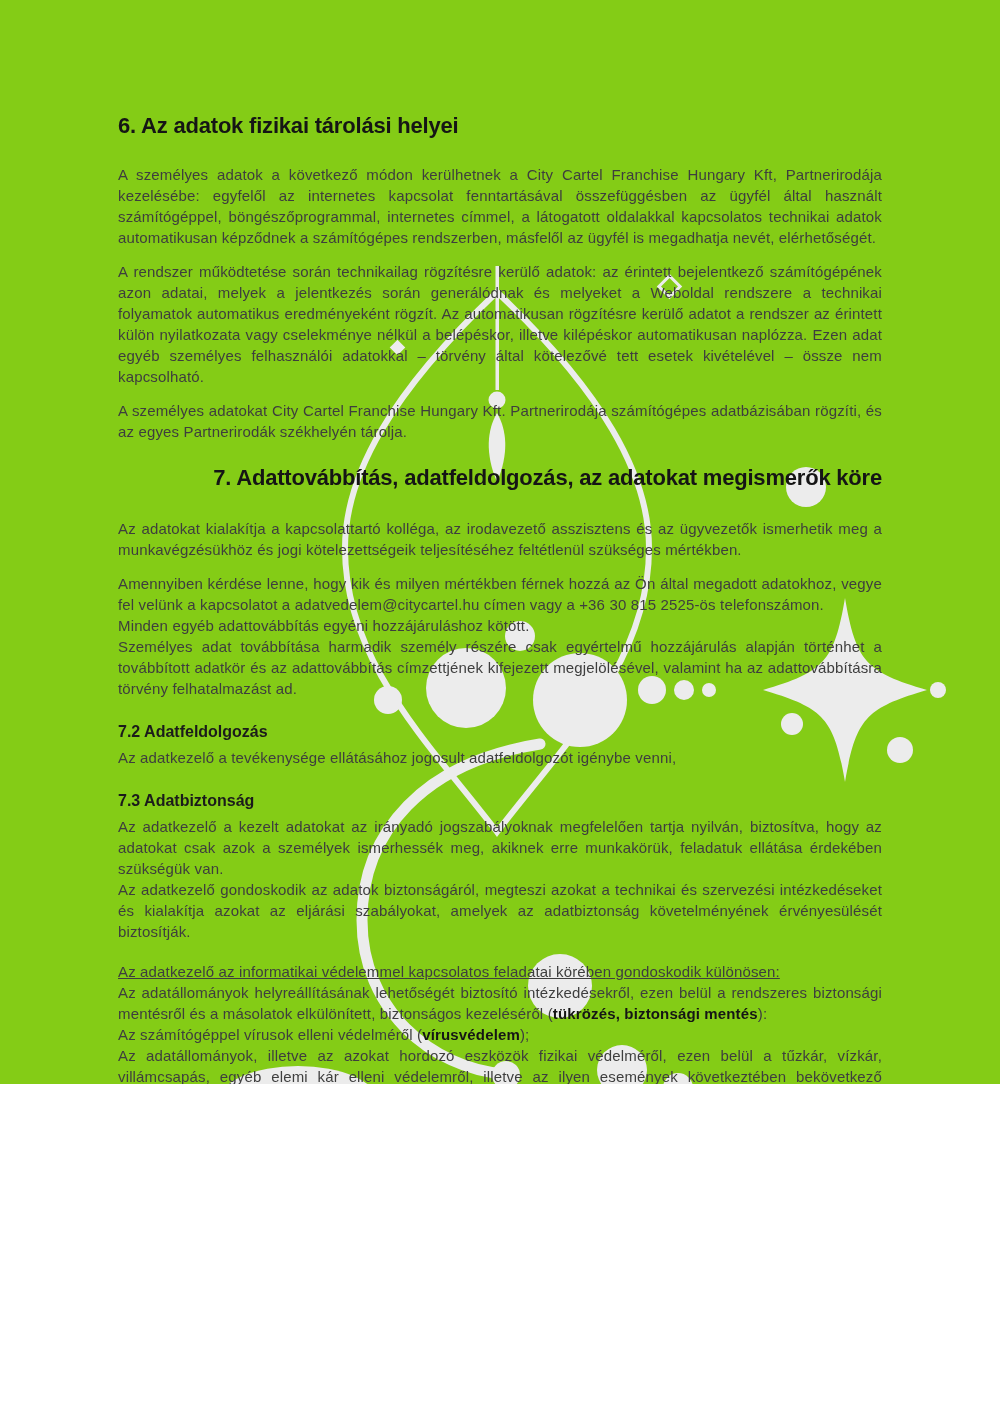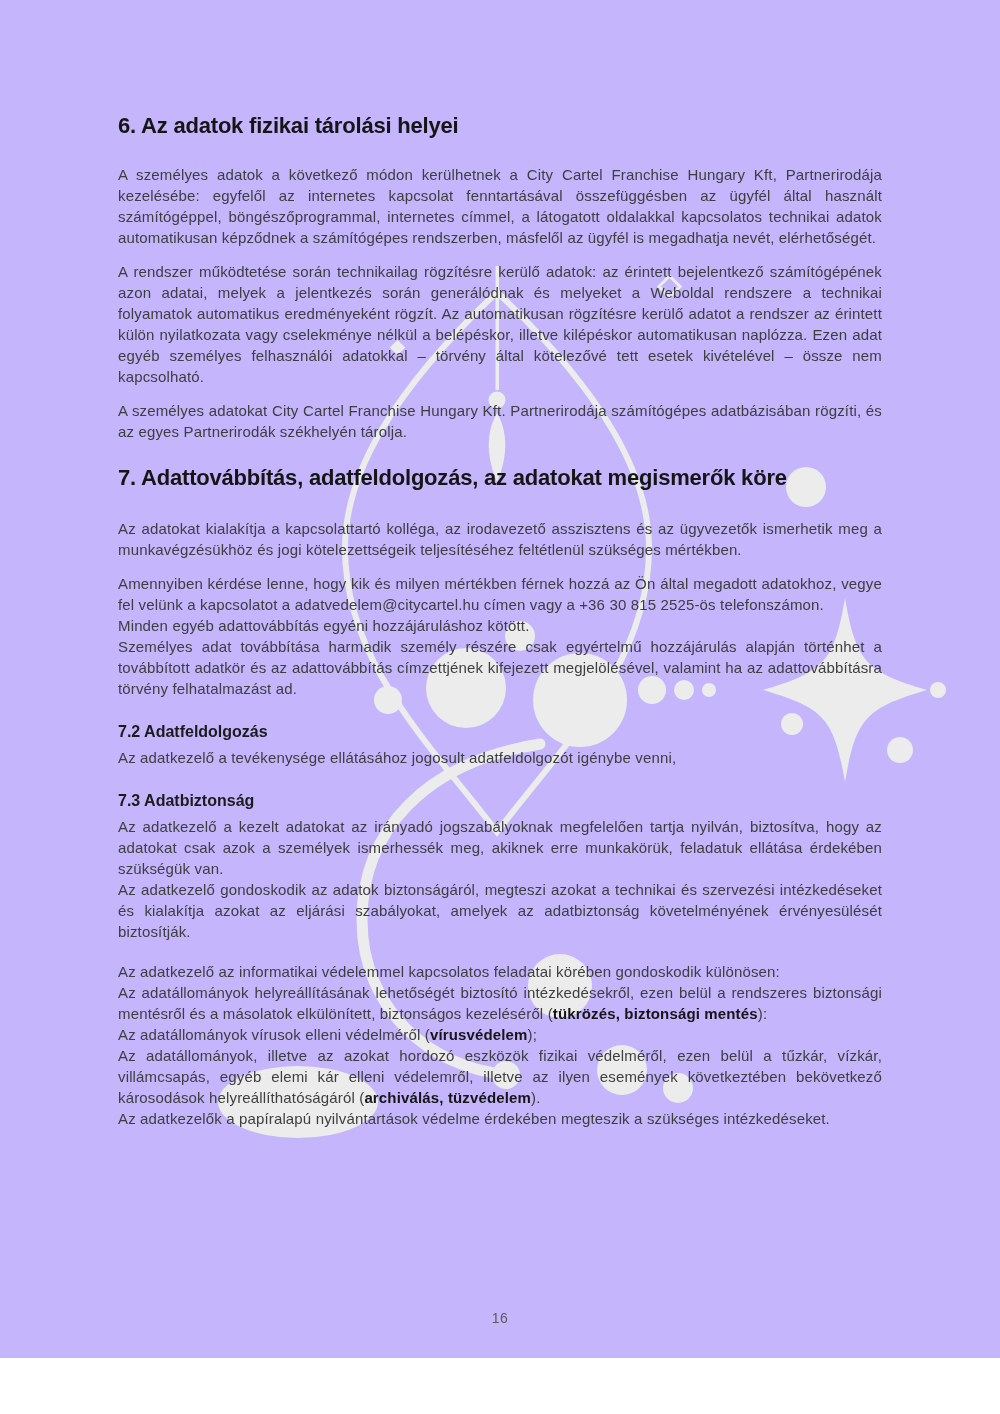--- a/index.html
+++ b/index.html
@@ -1,45 +1,45 @@
 <!DOCTYPE html>
 <html lang="hu"><head>
 <meta charset="utf-8">
 <style>
   html,body{margin:0;padding:0;background:#ffffff;}
   .page{
     position:relative;
-    width:1000px;height:1358px;
-    background:#c4b5fd;
+    width:1000px;height:1084px;
+    background:#84cc16;
     overflow:hidden;
     font-family:"Liberation Sans","DejaVu Sans",sans-serif;
     color:#3e3e3e;
   }
   .wm{position:absolute;left:0;top:0;z-index:0;pointer-events:none;}
   .content{
     position:relative;z-index:1;
     padding:112px 118px 0 118px;
     font-size:15px;line-height:21px;
     letter-spacing:.15px;
   }
   h1{
     font-size:22px;line-height:28px;
     font-weight:700;color:#151515;
     letter-spacing:-.2px;
     margin:0 0 24px 0;
   }
-  h1.mid{margin-top:22px;margin-bottom:26px;}
+  h1.mid{margin-top:22px;margin-bottom:26px;text-align:right;}
   h2{
     font-size:16px;line-height:21px;
     font-weight:700;color:#1b1b1b;
     margin:22px 0 5px 0;letter-spacing:0;
   }
   p{margin:0 0 13px 0;text-align:justify;}
   p.m0{margin:0;}
-  p.gap{margin-top:19px;}
+  p.gap{margin-top:19px;text-decoration:underline;}
   strong{color:#151515;font-weight:700;}
   .footer{
     position:absolute;left:0;top:1310px;width:1000px;
     text-align:center;z-index:1;
     font-size:14px;color:#5c5c5c;letter-spacing:.5px;
   }
 </style>
 </head>
 <body>
 
@@ -103,21 +103,21 @@
 
     <h2>7.3 Adatbiztonság</h2>
     <p class="para m0">Az adatkezelő a kezelt adatokat az irányadó jogszabályoknak megfelelően tartja nyilván, biztosítva, hogy az adatokat csak azok a személyek ismerhessék meg, akiknek erre munkakörük, feladatuk ellátása érdekében szükségük van.</p>
     <p class="para m0">Az adatkezelő gondoskodik az adatok biztonságáról, megteszi azokat a technikai és szervezési intézkedéseket és kialakítja azokat az eljárási szabályokat, amelyek az adatbiztonság követelményének érvényesülését biztosítják.</p>
 
     <p class="para m0 gap">Az adatkezelő az informatikai védelemmel kapcsolatos feladatai körében gondoskodik különösen:</p>
 
 
     <p class="para m0"><span>Az adatállományok helyreállításának lehetőségét biztosító intézkedésekről, ezen belül a rendszeres biztonsági mentésről és a másolatok elkülönített, biztonságos kezeléséről (</span><strong>tükrözés, biztonsági mentés</strong><span>):</span></p>
 
-    <p class="para m0"><span>Az adatállományok vírusok elleni védelméről (</span><strong>vírusvédelem</strong><span>);</span></p>
+    <p class="para m0"><span>Az számítógéppel vírusok elleni védelméről (</span><strong>vírusvédelem</strong><span>);</span></p>
 
     <p class="para m0"><span>Az adatállományok, illetve az azokat hordozó eszközök fizikai védelméről, ezen belül a tűzkár, vízkár, villámcsapás, egyéb elemi kár elleni védelemről, illetve az ilyen események következtében bekövetkező károsodások helyreállíthatóságáról (</span><strong>archiválás, tüzvédelem</strong><span>).</span></p>
 
     <p class="para m0">Az adatkezelők a papíralapú nyilvántartások védelme érdekében megteszik a szükséges intézkedéseket.</p>
 
   </main>
 
   <div class="footer">
     <span>16</span>
   </div>

